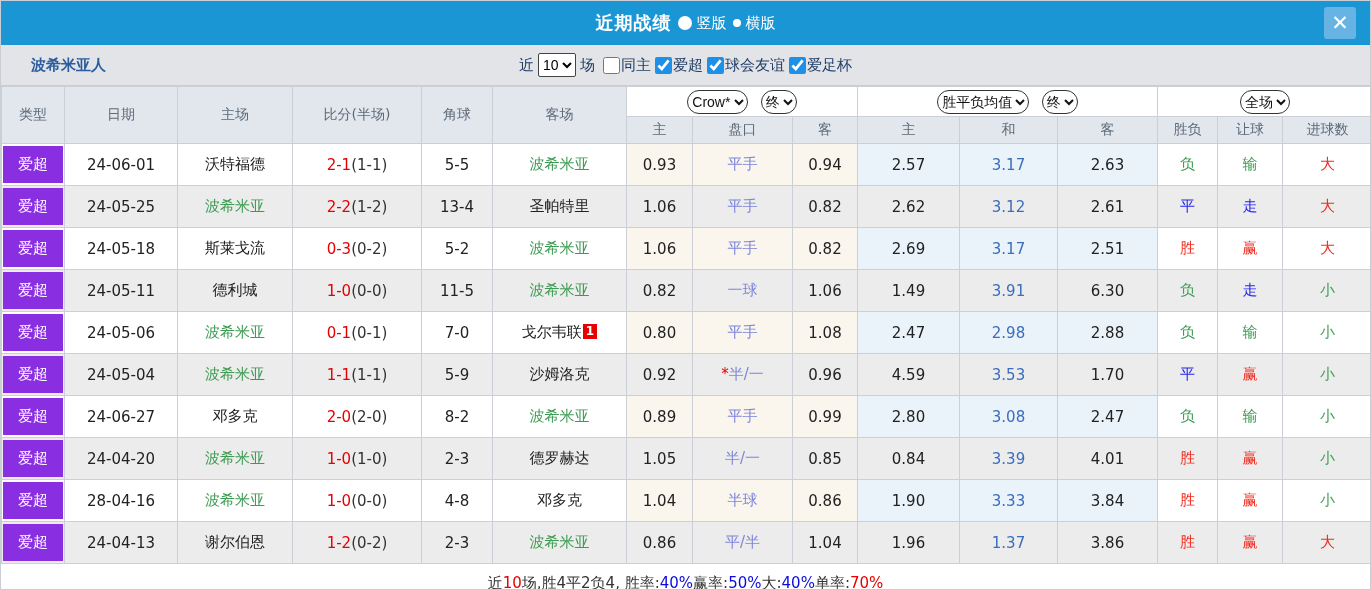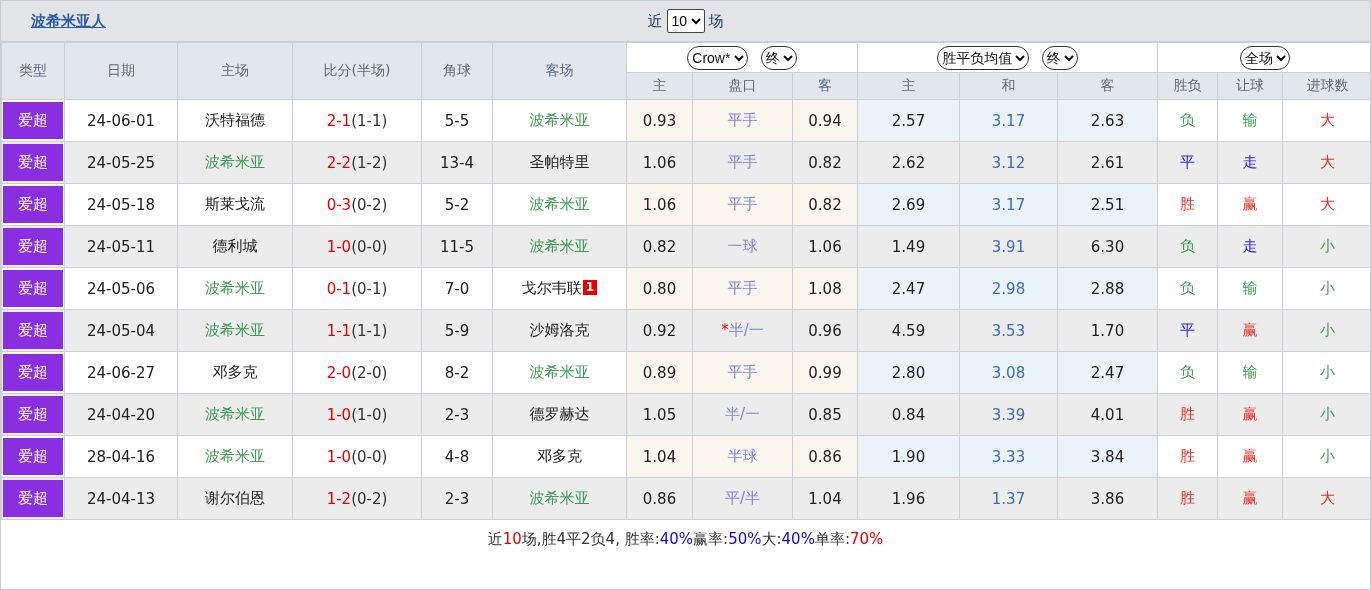--- a/index.html
+++ b/index.html
@@ -10,21 +10,21 @@
   
   .titlebar { height:44px; background:#1a96d5; display:flex; align-items:center; justify-content:center; position:relative; }
   .titlebar .title { color:#fff; font-size:18px; font-weight:bold; letter-spacing:1px; }
   .radio-item { display:inline-flex; align-items:center; color:#fff; font-size:15px; margin-left:6px; cursor:pointer; }
   .radio-dot { width:14px; height:14px; border-radius:50%; background:#fff; display:inline-block; margin-right:5px; }
   .radio-ring { width:8px; height:8px; border-radius:50%; border:4px solid #fff; background:transparent; display:inline-block; margin-right:5px; }
   .close-btn { position:absolute; right:14px; top:6px; width:32px; height:32px; background:#67b4e4; border-radius:3px; display:flex; align-items:center; justify-content:center; color:#fff; font-size:21px; font-weight:bold; cursor:pointer; line-height:1; }
 
   
   .filterbar { height:41px; background:#e2e4e7; border-bottom:1px solid #c9ced4; display:flex; align-items:center; justify-content:center; position:relative; font-size:15px; color:#1f3c66; }
-  .team-name { position:absolute; left:30px; font-weight:bold; font-size:15px; color:#2b5d9e;text-decoration:underline; }
+  .team-name { position:absolute; left:30px; font-weight:bold; font-size:15px; color:#2b5d9e; }
   .filter-group { display:flex; align-items:center; gap:4px; }
   .filter-group select { height:24px; font-size:14px; border:1px solid #444; background:#fff; border-radius:2px; }
   .filter-group label { display:inline-flex; align-items:center; cursor:pointer; color:#1f3c66; }
   .filter-group input[type=checkbox] { width:17px; height:17px; accent-color:#1e90e8; margin:0 1px 0 4px; cursor:pointer; }
 
   
   table { border-collapse:collapse; table-layout:fixed; width:1371px; }
   td, th { border:1px solid #ccd0d6; text-align:center; font-weight:normal; overflow:hidden; white-space:nowrap; }
   thead th { background:#e2e7ee; color:#5c6a78; font-size:14px; }
   tr.hdr-selects th { height:30px; background:#fff; }
@@ -53,29 +53,61 @@
   .footer { height:38px; display:flex; align-items:center; justify-content:center; font-size:15px; background:#fff; }
   .seg-dark { color:#333; }
   .seg-red  { color:#e60000; }
   .seg-blue { color:#0b0bdc; }
 </style>
 </head>
 <body>
 
 <div class="panel">
 
+  <div class="titlebar">
+    <span class="title">近期战绩</span>
+    <span class="radio-item">
+      <span class="radio-dot"></span>
+      <span>竖版</span>
+    </span>
+    <span class="radio-item">
+      <span class="radio-ring"></span>
+      <span>横版</span>
+    </span>
+    <span class="close-btn">
+      <span>✕</span>
+    </span>
+  </div>
 
   <div class="filterbar">
     <span class="team-name">波希米亚人</span>
     <div class="filter-group">
       <span>近</span>
       <select>
         <option>10</option>
       </select>
       <span>场</span>
+      <span style="display:inline-flex;align-items:center;">
+          <label>
+            <input type="checkbox" style="">
+            <span>同主</span>
+          </label>
+          <label>
+            <input type="checkbox" checked="" style="">
+            <span>爱超</span>
+          </label>
+          <label>
+            <input type="checkbox" checked="" style="">
+            <span>球会友谊</span>
+          </label>
+          <label>
+            <input type="checkbox" checked="" style="">
+            <span>爱足杯</span>
+          </label>
+        </span>
     </div>
   </div>
 
   <table>
     <colgroup>
       <col style="width:63px">
         <col style="width:113px">
         <col style="width:115px">
         <col style="width:129px">
       <col style="width:71px">

